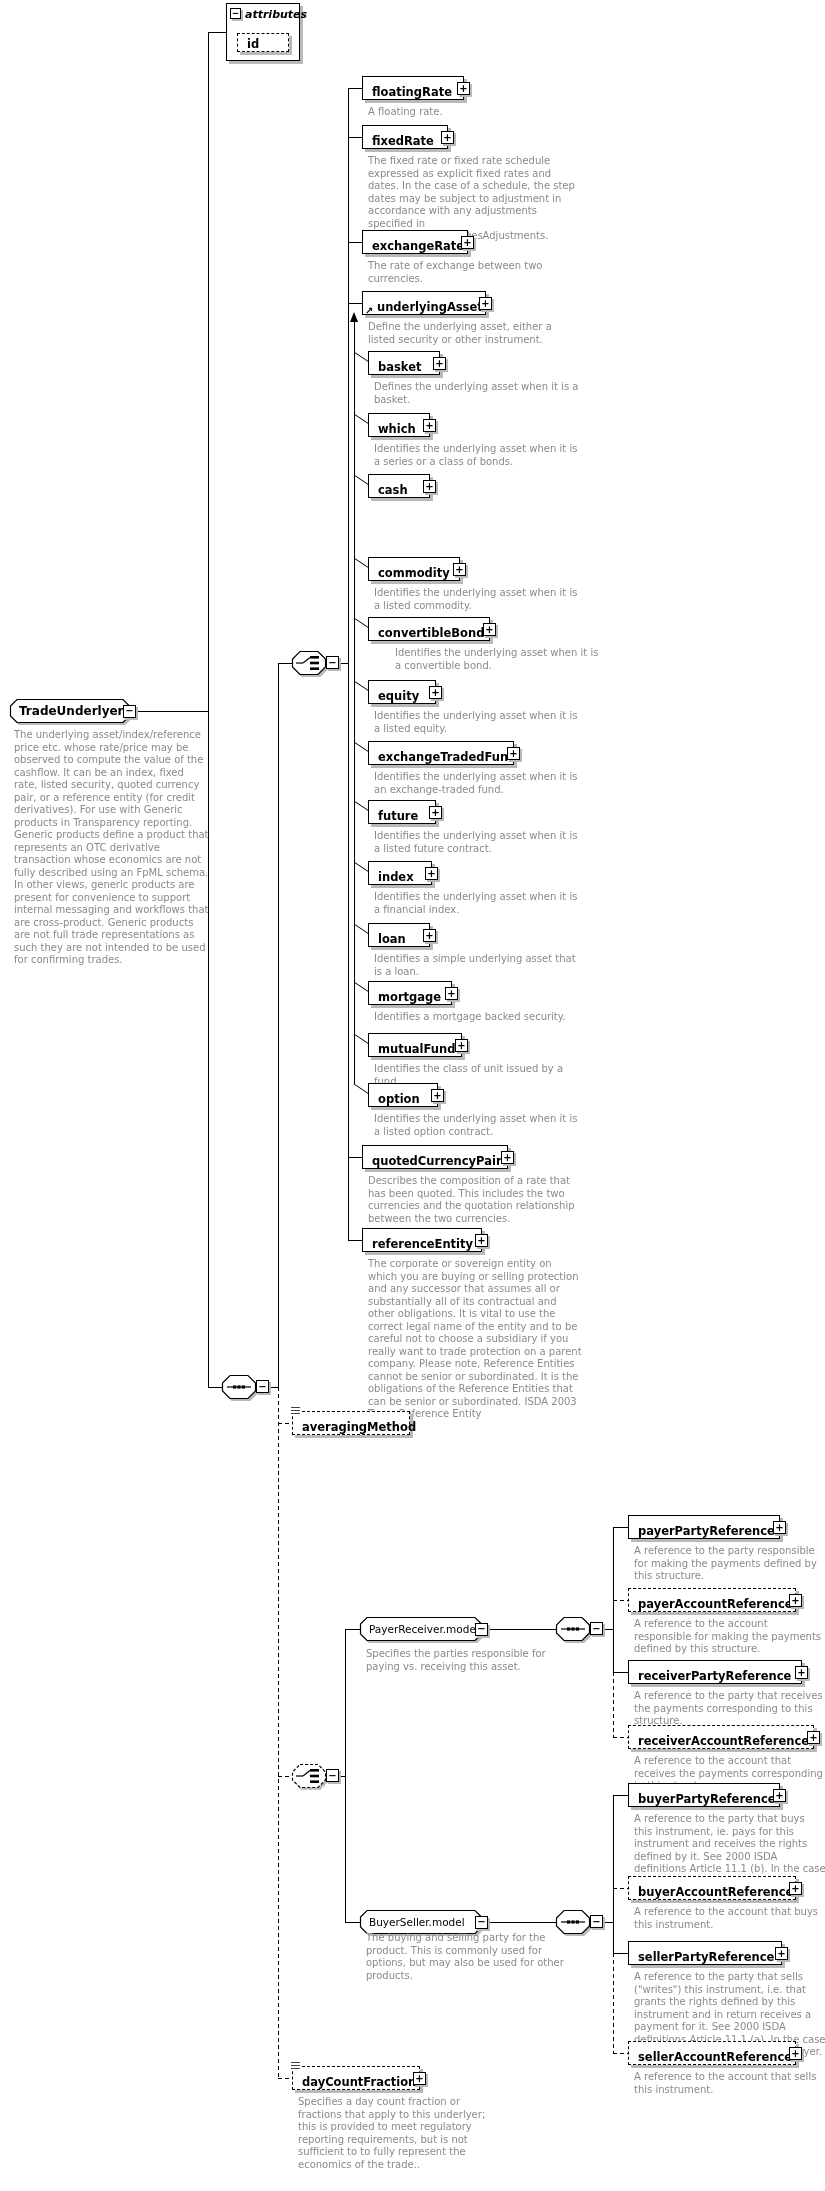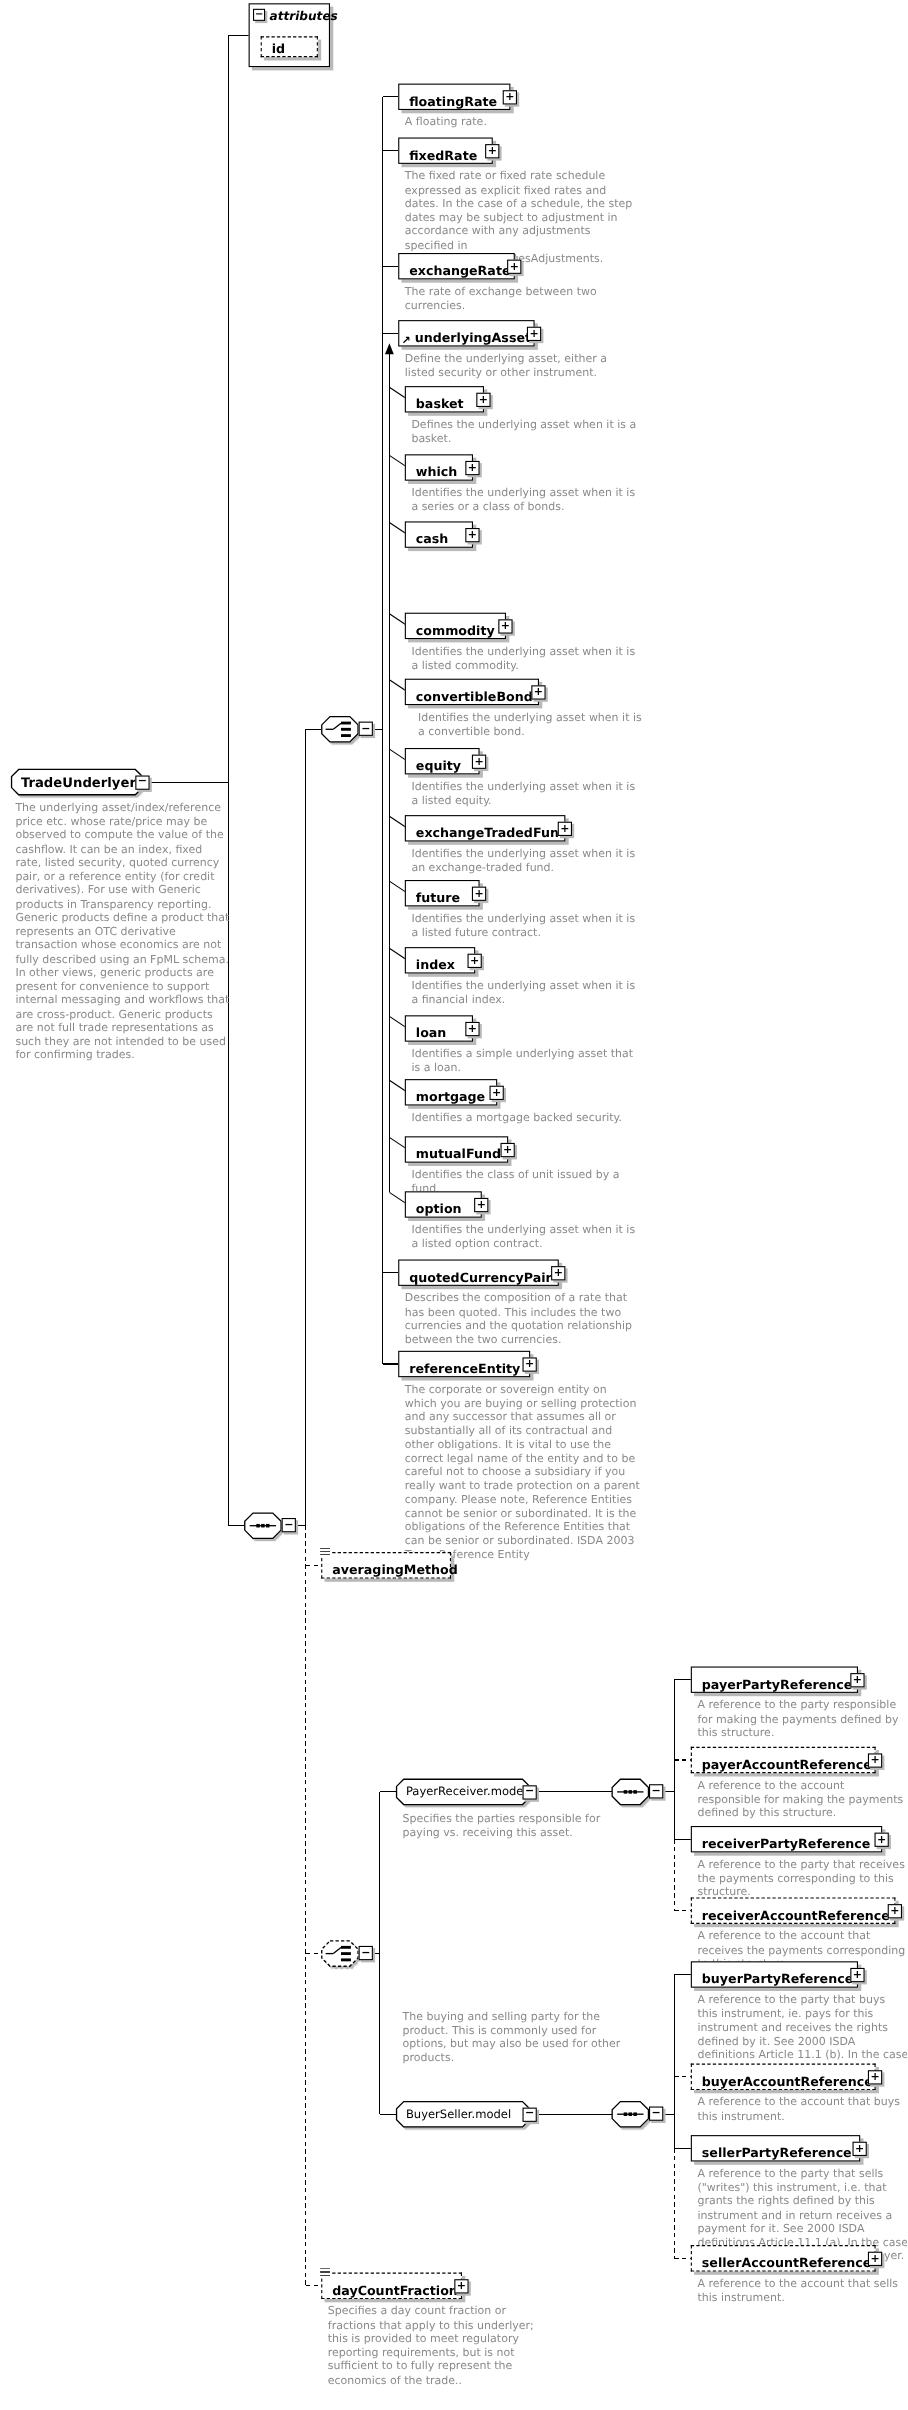--- a/index.html
+++ b/index.html
@@ -218,21 +218,21 @@
   <div class="elem" style="left:368px;top:557px;width:92px">
     <span class="lbl">commodity</span>
     <span class="pm elem-pm">+</span>
   </div>
   <div class="note" style="left:374px;top:587px;width:205px">Identifies the underlying asset when it is a listed commodity.</div>
 
   <div class="elem" style="left:368px;top:617px;width:122px">
     <span class="lbl">convertibleBond</span>
     <span class="pm elem-pm">+</span>
   </div>
-  <div class="note" style="left:380px;top:647px;width:205px">Identifies the underlying asset when it is a convertible bond.</div>
+  <div class="note" style="left:395px;top:647px;width:205px">Identifies the underlying asset when it is a convertible bond.</div>
 
   <div class="elem" style="left:368px;top:680px;width:68px">
     <span class="lbl">equity</span>
     <span class="pm elem-pm">+</span>
   </div>
   <div class="note" style="left:374px;top:710px;width:205px">Identifies the underlying asset when it is a listed equity.</div>
 
   <div class="elem" style="left:368px;top:741px;width:146px">
     <span class="lbl">exchangeTradedFund</span>
     <span class="pm elem-pm">+</span>
@@ -325,21 +325,21 @@
   </div>
   <div class="note" style="left:634px;top:1755px;width:192px">A reference to the account that receives the payments corresponding to this structure.</div>
 
   <div class="octbox" style="left:360px;top:1910px;width:122px;height:24px">
     <svg width="122" height="24" viewBox="0 0 122 24" preserveAspectRatio="none">
       <polygon class="shape" points="7,0.5 115,0.5 121.5,7 121.5,17 115,23.5 7,23.5 0.5,17 0.5,7"></polygon>
     </svg>
     <span class="olbl">BuyerSeller.model</span>
     <span class="pm oct-pm">−</span>
   </div>
-  <div class="note" style="left:366px;top:1828px;width:205px">The buying and selling party for the product. This is commonly used for options, but may also be used for other products.</div>
+  <div class="note" style="left:366px;top:1932px;width:205px">The buying and selling party for the product. This is commonly used for options, but may also be used for other products.</div>
 
   <div class="elem" style="left:628px;top:1783px;width:152px">
     <span class="lbl">buyerPartyReference</span>
     <span class="pm elem-pm">+</span>
   </div>
   <div class="note" style="left:634px;top:1813px;width:192px">A reference to the party that buys this instrument, ie. pays for this instrument and receives the rights defined by it. See 2000 ISDA definitions Article 11.1 (b). In the case of FRAs this the fixed rate payer.</div>
 
   <div class="elem dashed" style="left:628px;top:1876px;width:168px">
     <span class="lbl">buyerAccountReference</span>
     <span class="pm elem-pm">+</span>

